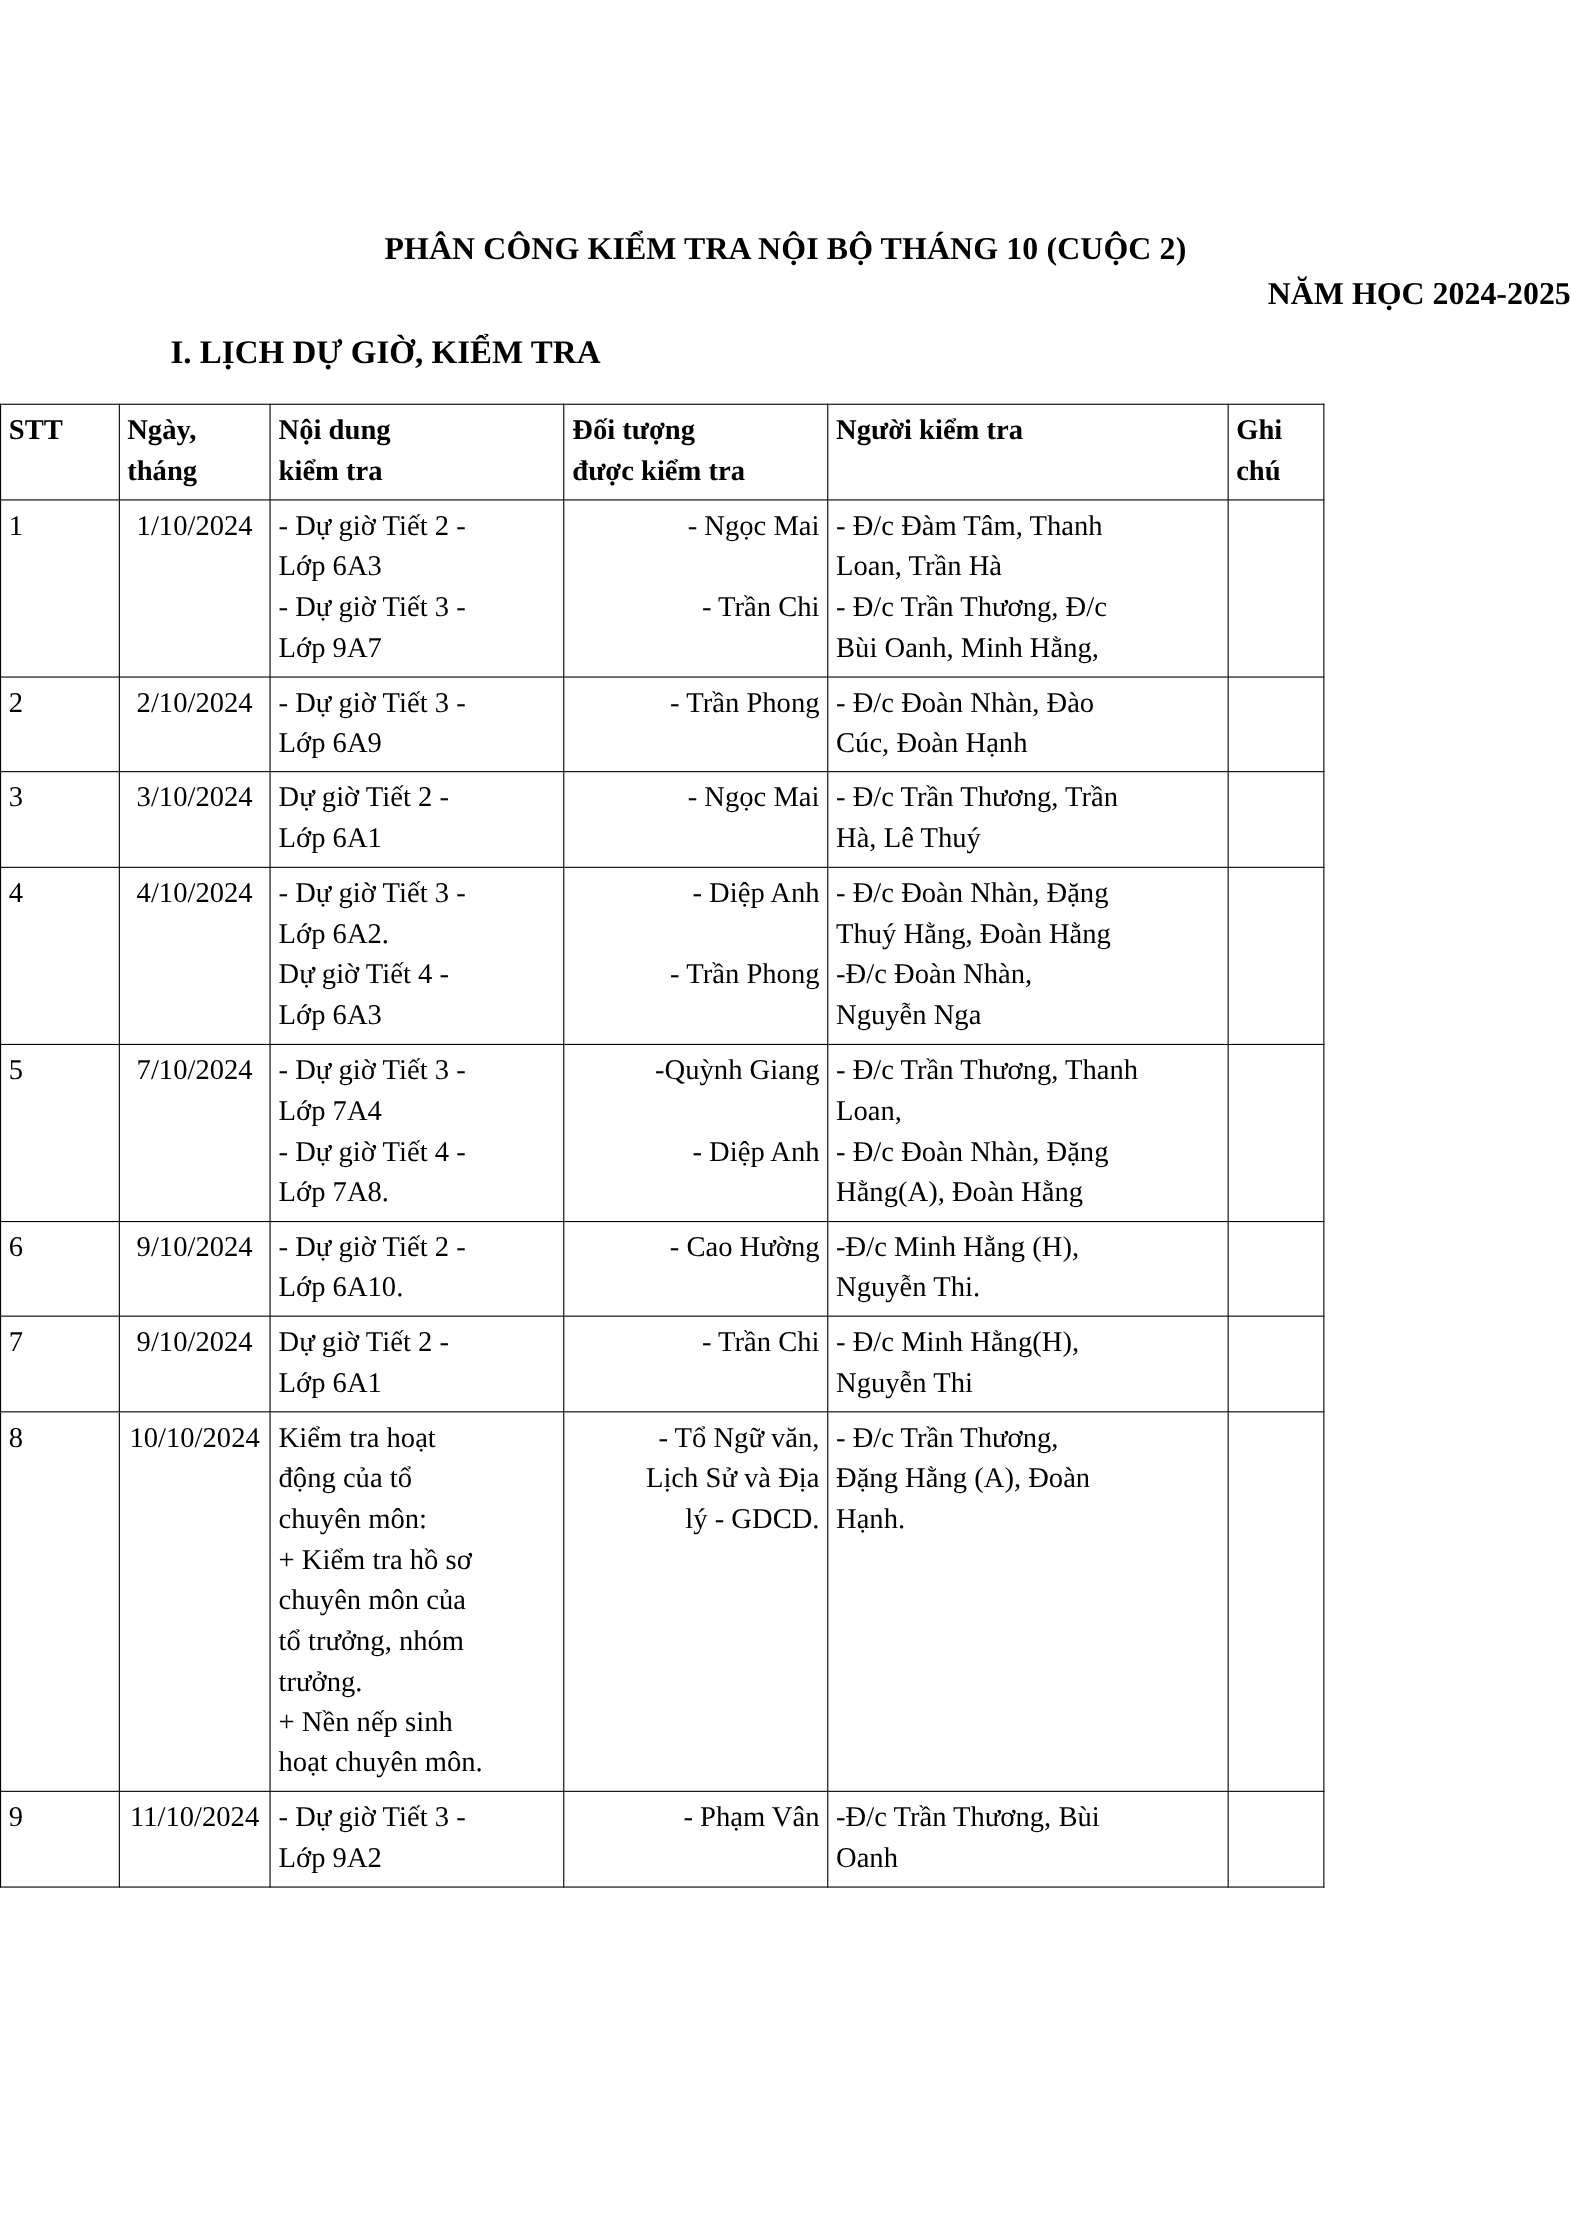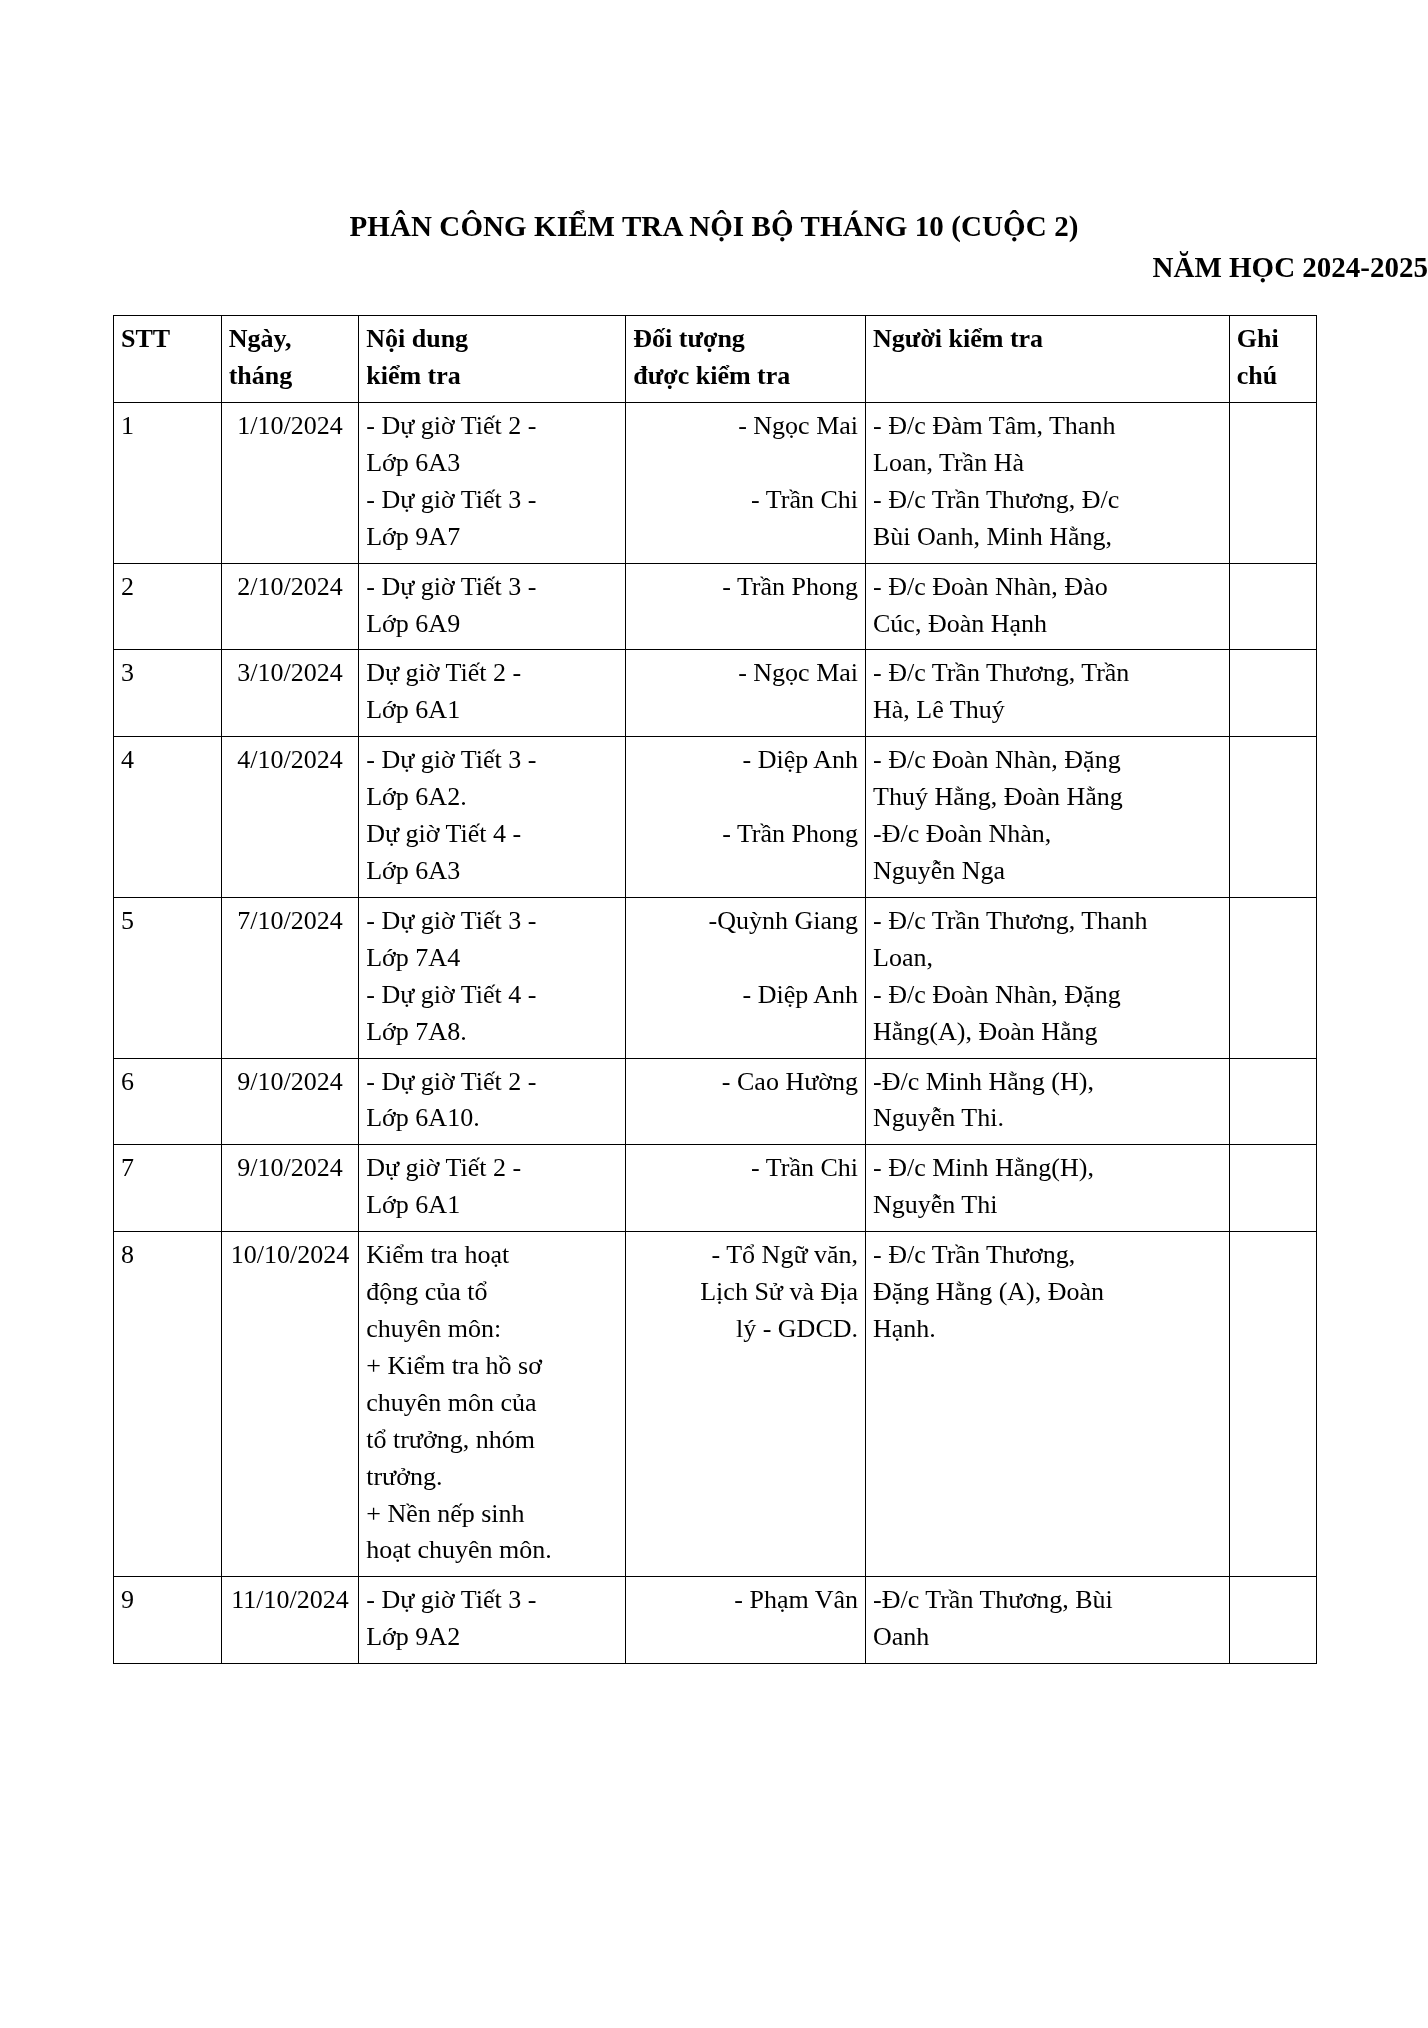--- a/index.html
+++ b/index.html
@@ -41,21 +41,20 @@
   }
   .section-heading {
     font-weight: bold;
     font-size: 30px;
     margin: 0;
     padding-top: 18px;
     padding-left: 155px;
   }
   table.schedule {
     border-collapse: collapse;
-    margin-left: 113px;
     margin-top: 29px;
     width: 1204px;
     table-layout: fixed;
   }
   table.schedule td, table.schedule th {
     border: 1.6px solid #000000;
     vertical-align: top;
     padding: 5px 7px 7px 7px;
     font-size: 26px;
     line-height: 1.42;
@@ -85,20 +84,21 @@
 </style>
 </head>
 <body>
 
 <div class="page">
 
   <h1 class="doc-title">PHÂN CÔNG KIỂM TRA NỘI BỘ THÁNG 10 (CUỘC 2)</h1>
 
   <h2 class="doc-subtitle">NĂM HỌC 2024-2025</h2>
 
+  <h3 class="section-heading">I. LỊCH DỰ GIỜ, KIỂM TRA</h3>
 
   <table class="schedule">
     <colgroup>
       <col class="col-stt">
       <col class="col-date">
       <col class="col-noi">
       <col class="col-doi">
       <col class="col-nguoi">
       <col class="col-ghi">
     </colgroup>

